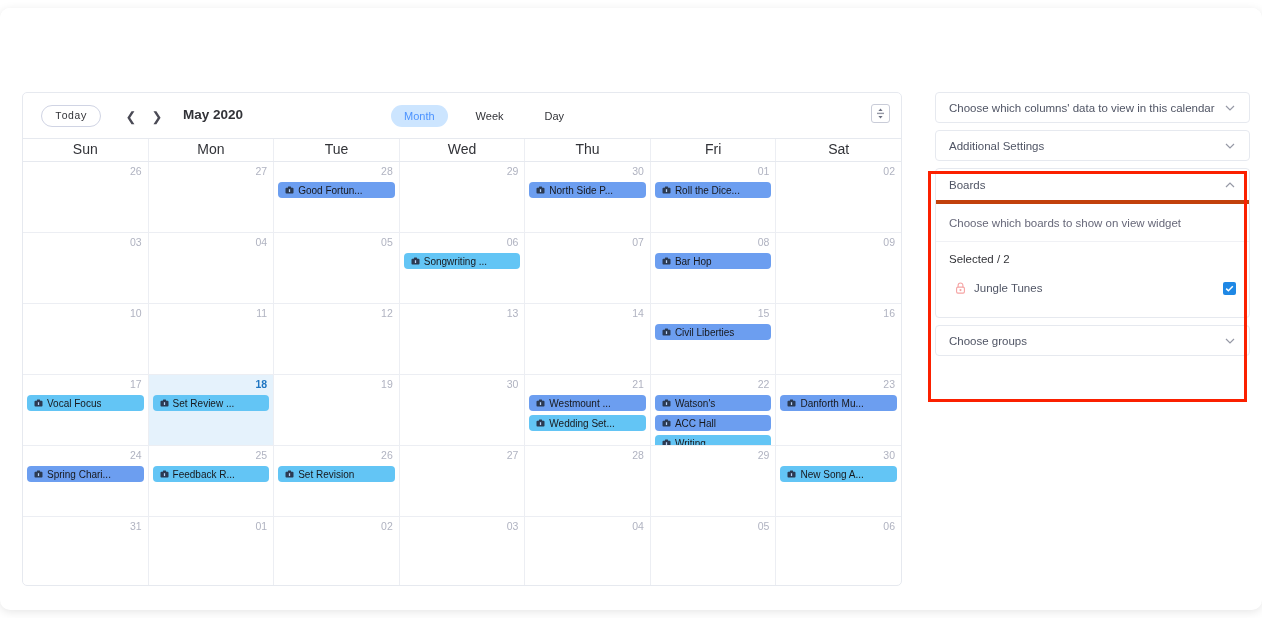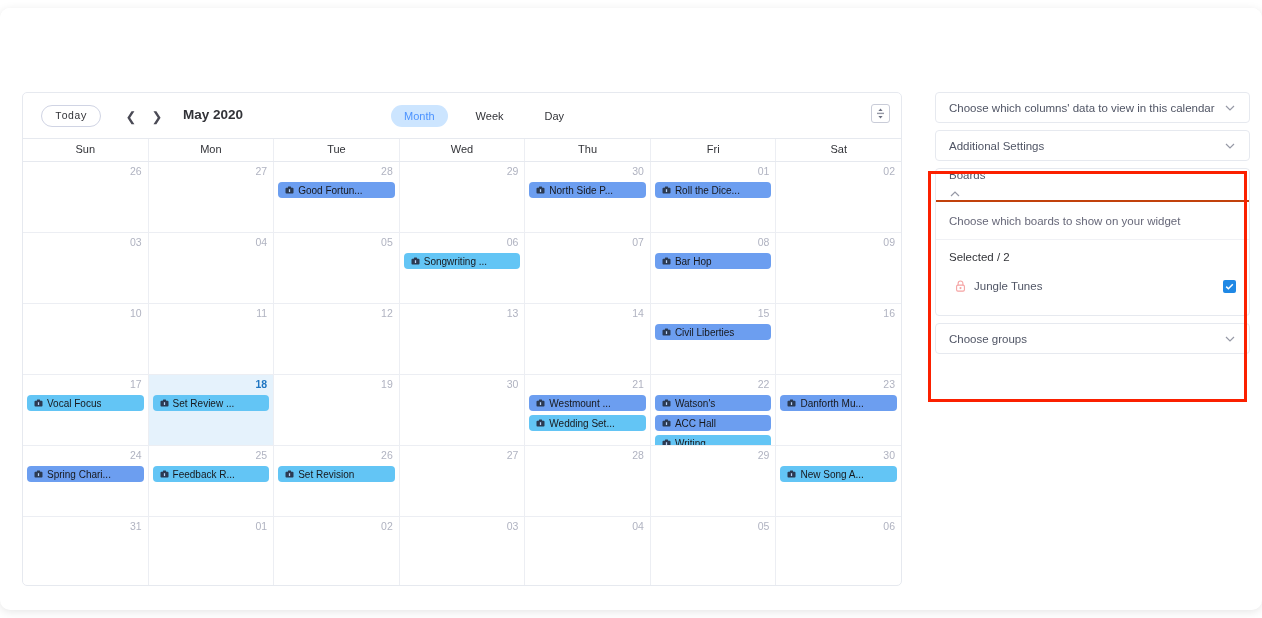--- a/index.html
+++ b/index.html
@@ -156,21 +156,21 @@
   
   .dow-row {
     display: flex;
     height: 22px;
     border-top: 1px solid #e6e9ef;
     border-bottom: 1px solid #e6e9ef;
   }
   .dow {
     flex: 1 1 0;
     text-align: center;
-    font-size: 11px;
+    font-size: 14px;
     color: #323338;
     line-height: 21px;
     border-right: 1px solid #eceef3;
     box-sizing: border-box;
   }
   .dow:last-child { border-right: none; }
 
   
   .weeks {
     display: flex;
@@ -275,24 +275,24 @@
     width: 315px;
     margin-left: 10px;
     border: 1px solid #e6e9ef;
     border-radius: 4px;
     background: #ffffff;
     box-sizing: border-box;
   }
   .boards-head {
     height: 31px;
     display: flex;
+    align-items: center;
     padding: 0 13px;
-    border-bottom: 2px solid #c2410c;
-    cursor: pointer;
-    flex-direction: column;
+    border-bottom: 4px solid #c2410c;
+    cursor: pointer;
   }
   .boards-head .label {
     font-size: 11.5px;
     color: #505565;
     flex: 1 1 auto;
   }
   .boards-desc {
     font-size: 11.5px;
     color: #676879;
     padding: 13px 13px 12px 13px;
@@ -724,21 +724,21 @@
 
       <div style="height:7px"></div>
 
       <div class="boards-card">
         <div class="boards-head">
           <span class="label">Boards</span>
           <svg class="chev" viewBox="0 0 12 12">
               <path d="M2 8 L6 4 L10 8" stroke="#9699a6" stroke-width="1.2" fill="none"></path>
             </svg>
         </div>
-        <div class="boards-desc">Choose which boards to show on your widget</div>
+        <div class="boards-desc">Choose which boards to show on view widget</div>
         <div class="boards-body">
           <div class="group-title second">Selected / 2</div>
           <div id="boards-list">
               <div class="board-item">
                 <svg class="lock-glyph" viewBox="0 0 11 12">
                   <path d="M3.1 5.2 V3.4 a2.4 2.4 0 0 1 4.8 0 V5.2" stroke="#f5a3a3" stroke-width="1.1" fill="none"></path>
                   <rect x="1.6" y="5.1" width="7.8" height="6" rx="1.3" stroke="#f5a3a3" stroke-width="1.1" fill="none"></rect>
                   <circle cx="5.5" cy="8.1" r="1.05" fill="#f5a3a3"></circle>
                 </svg>
                 <span class="board-name">Jungle Tunes</span>

